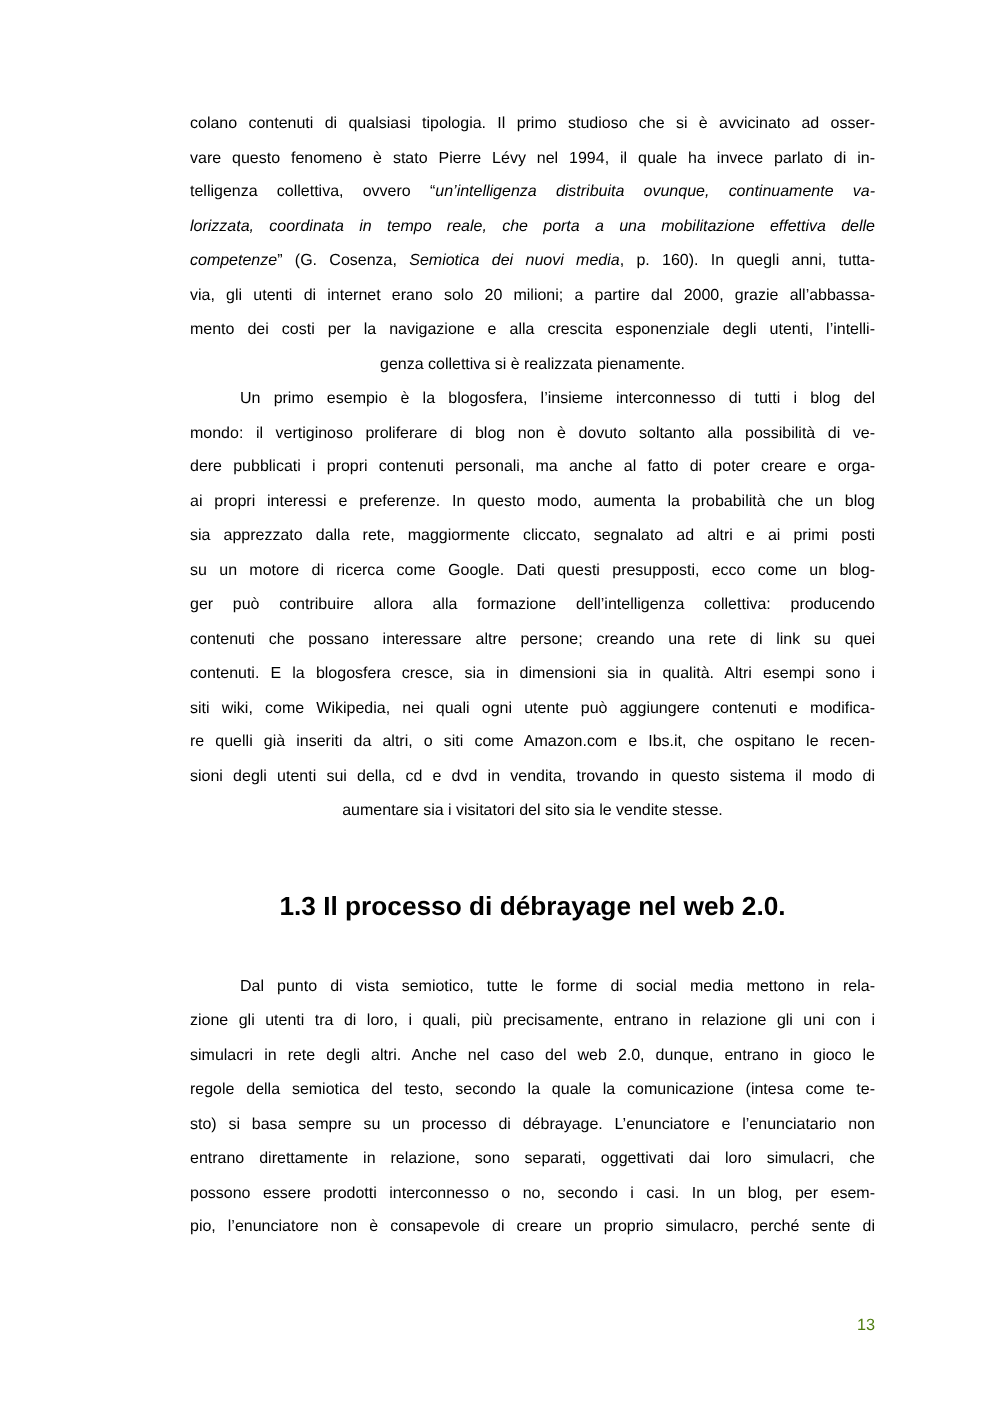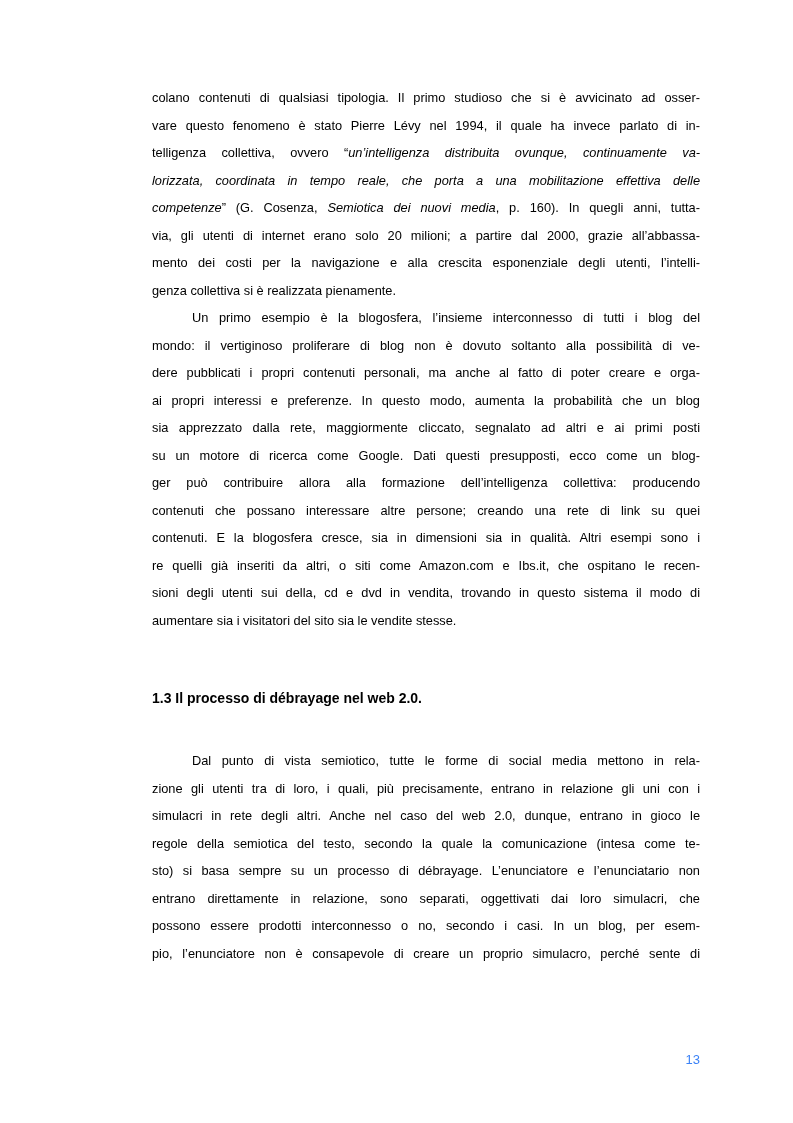--- a/index.html
+++ b/index.html
@@ -22,43 +22,44 @@
     top: 84px;
     width: 548px;
   }
   .paragraph {
     font-size: 12.8px;
     line-height: 27.5px;
     margin: 0;
   }
   .line {
     height: 27.5px;
-    text-align: left;
+    text-align: center;
     white-space: normal;
   }
   .line.j {
     text-align: justify;
     text-align-last: justify;
   }
   .line.indent {
     text-indent: 40px;
   }
   .heading {
-    font-size: 14px;
+    font-size: 21px;
     font-weight: bold;
     line-height: 26px;
     margin: 51px 0 36px 0;
+    text-align: center;
   }
   .page-number {
     position: absolute;
     top: 1052px;
     right: 93px;
     font-family: "Liberation Sans", sans-serif;
     font-size: 13px;
-    color: #3b82f6;
+    color: #4d7c0f;
   }
   i { font-style: italic; }
 </style>
 </head>
 <body>
 
 <div class="page">
   <div class="content">
       <div class="paragraph">
         <div class="line j"><span>colano contenuti di qualsiasi tipologia. Il primo studioso che si è avvicinato ad osser-</span></div>
@@ -73,20 +74,21 @@
       <div class="paragraph">
         <div class="line j indent"><span>Un primo esempio è la blogosfera, l’insieme interconnesso di tutti i blog del</span></div>
         <div class="line j"><span>mondo: il vertiginoso proliferare di blog non è dovuto soltanto alla possibilità di ve-</span></div>
         <div class="line j"><span>dere pubblicati i propri contenuti personali, ma anche al fatto di poter creare e orga-</span></div>
         <div class="line j"><span>ai propri interessi e preferenze. In questo modo, aumenta la probabilità che un blog</span></div>
         <div class="line j"><span>sia apprezzato dalla rete, maggiormente cliccato, segnalato ad altri e ai primi posti</span></div>
         <div class="line j"><span>su un motore di ricerca come Google. Dati questi presupposti, ecco come un blog-</span></div>
         <div class="line j"><span>ger può contribuire allora alla formazione dell’intelligenza collettiva: producendo</span></div>
         <div class="line j"><span>contenuti che possano interessare altre persone; creando una rete di link su quei</span></div>
         <div class="line j"><span>contenuti. E la blogosfera cresce, sia in dimensioni sia in qualità. Altri esempi sono i</span></div>
+        <div class="line j"><span>siti wiki, come Wikipedia, nei quali ogni utente può aggiungere contenuti e modifica-</span></div>
         <div class="line j"><span>re quelli già inseriti da altri, o siti come Amazon.com e Ibs.it, che ospitano le recen-</span></div>
         <div class="line j"><span>sioni degli utenti sui della, cd e dvd in vendita, trovando in questo sistema il modo di</span></div>
         <div class="line"><span>aumentare sia i visitatori del sito sia le vendite stesse.</span></div>
       </div>
       <h2 class="heading">1.3 Il processo di débrayage nel web 2.0.</h2>
       <div class="paragraph">
         <div class="line j indent"><span>Dal punto di vista semiotico, tutte le forme di social media mettono in rela-</span></div>
         <div class="line j"><span>zione gli utenti tra di loro, i quali, più precisamente, entrano in relazione gli uni con i</span></div>
         <div class="line j"><span>simulacri in rete degli altri. Anche nel caso del web 2.0, dunque, entrano in gioco le</span></div>
         <div class="line j"><span>regole della semiotica del testo, secondo la quale la comunicazione (intesa come te-</span></div>

